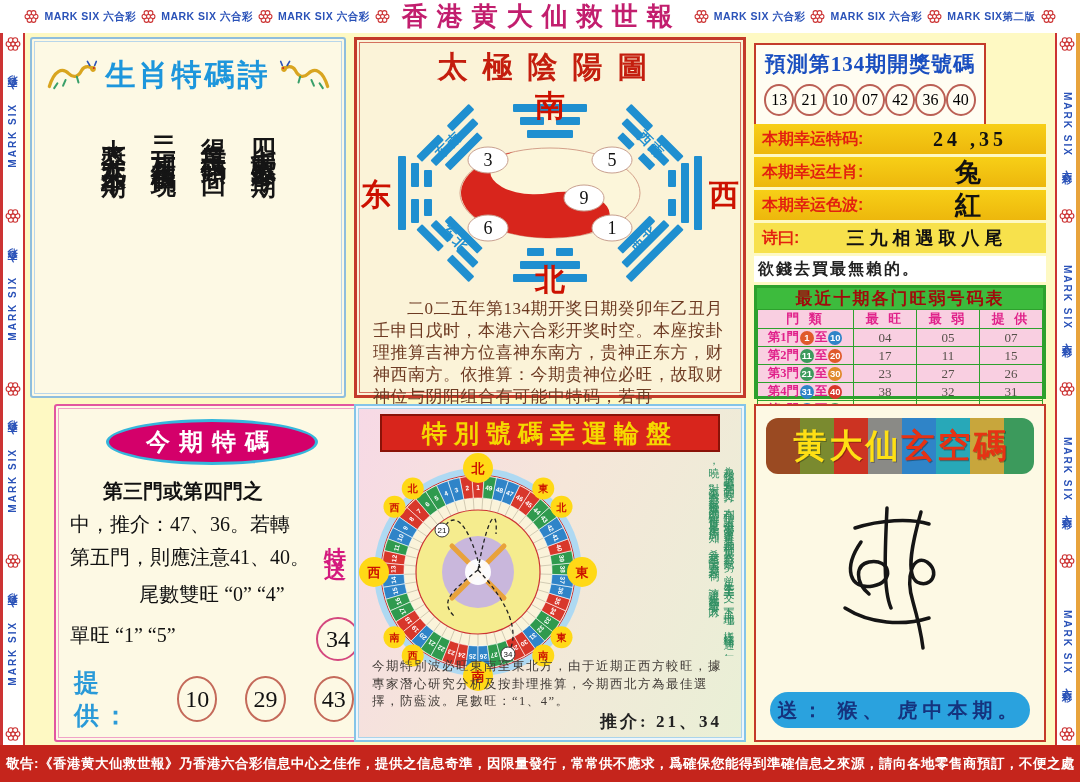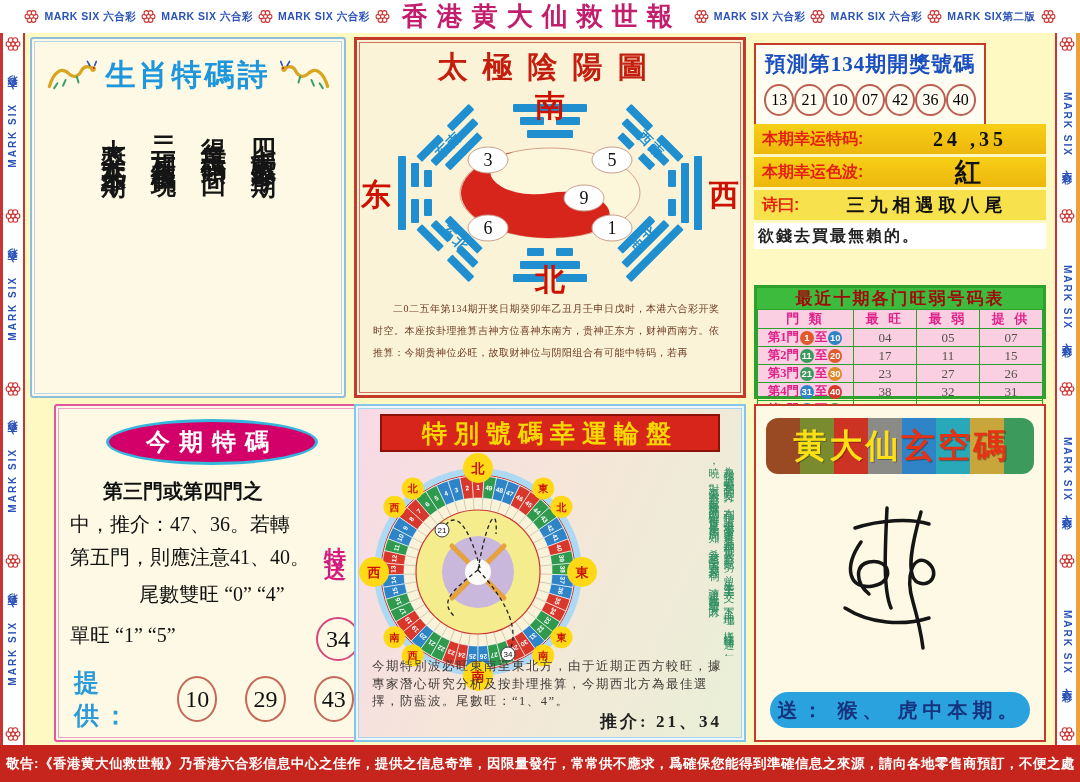--- a/index.html
+++ b/index.html
@@ -70,21 +70,21 @@
   .p-circle { width:46px; height:46px; border:2px solid #c46a5a; border-radius:50%;
     display:flex; align-items:center; justify-content:center;
     font-family:"Liberation Serif", serif; font-size:24px; background:#fdf9e4; }
 
   
   #taiji { left:354px; top:37px; width:392px; height:361px; background:#fbf3d8;
     border:3px solid #c43b2a; box-shadow: inset 0 0 0 2px #fbf3d8, inset 0 0 0 3px #d4705e; }
   #taiji-title { text-align:center; margin-top:7px; color:#c41e0e; font-size:30px;
     font-weight:bold; letter-spacing:15px; font-family:"Liberation Serif", serif; }
   #bagua-svg { display:block; margin:2px auto 0; }
-  #taiji-par { padding:2px 16px 8px 16px; font-family:"Liberation Serif", serif; font-size:10px;
+  #taiji-par { padding:2px 16px 8px 16px; font-family:"Liberation Serif", serif; font-size:17px;
     line-height:22px; color:#6d3a22; text-indent:2em; letter-spacing:.5px; }
 
   
   #prediction { left:754px; top:37px; width:232px; height:84px; background:#fffdf2;
     border:2px solid #c43b2a;margin-top:6px; }
   #pred-title { text-align:center; margin-top:5px; color:#1a4fc0; font-size:21px;
     font-weight:bold; letter-spacing:1px; font-family:"Liberation Serif", serif; }
   #pred-circles { display:flex; justify-content:space-between; padding:6px 8px 0 8px; }
   .n-circle { width:32px; height:32px; border:2px solid #bb6055; border-radius:50%;
     background:#fffdf2; display:flex; align-items:center; justify-content:center;
@@ -391,20 +391,24 @@
         <div class="n-circle">42</div>
         <div class="n-circle">36</div>
         <div class="n-circle">40</div>
       </div>
   </div>
 
   <div class="panel" id="lucky">
     <div class="lrow" id="lrow0">
       <span class="lab">本期幸运特码:</span>
       <span class="val">24 ,35</span>
+    </div>
+    <div class="lrow" id="lrow1">
+      <span class="lab">本期幸运生肖:</span>
+      <span class="val">兔</span>
     </div>
     <div class="lrow" id="lrow2">
       <span class="lab">本期幸运色波:</span>
       <span class="val">紅</span>
     </div>
     <div class="lrow" id="lrow3">
       <span class="lab">诗曰:</span>
       <span class="val">三九相遇取八尾</span>
     </div>
     <div id="lucky-tail">欲錢去買最無賴的。</div>

